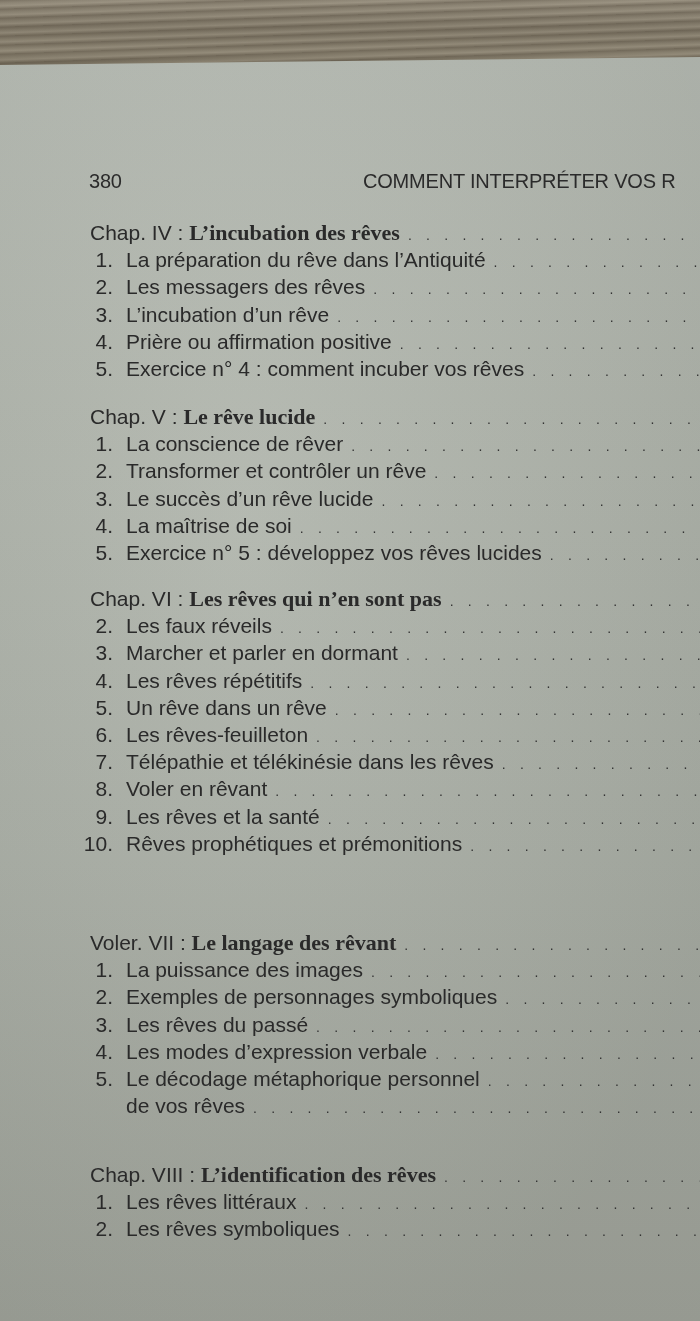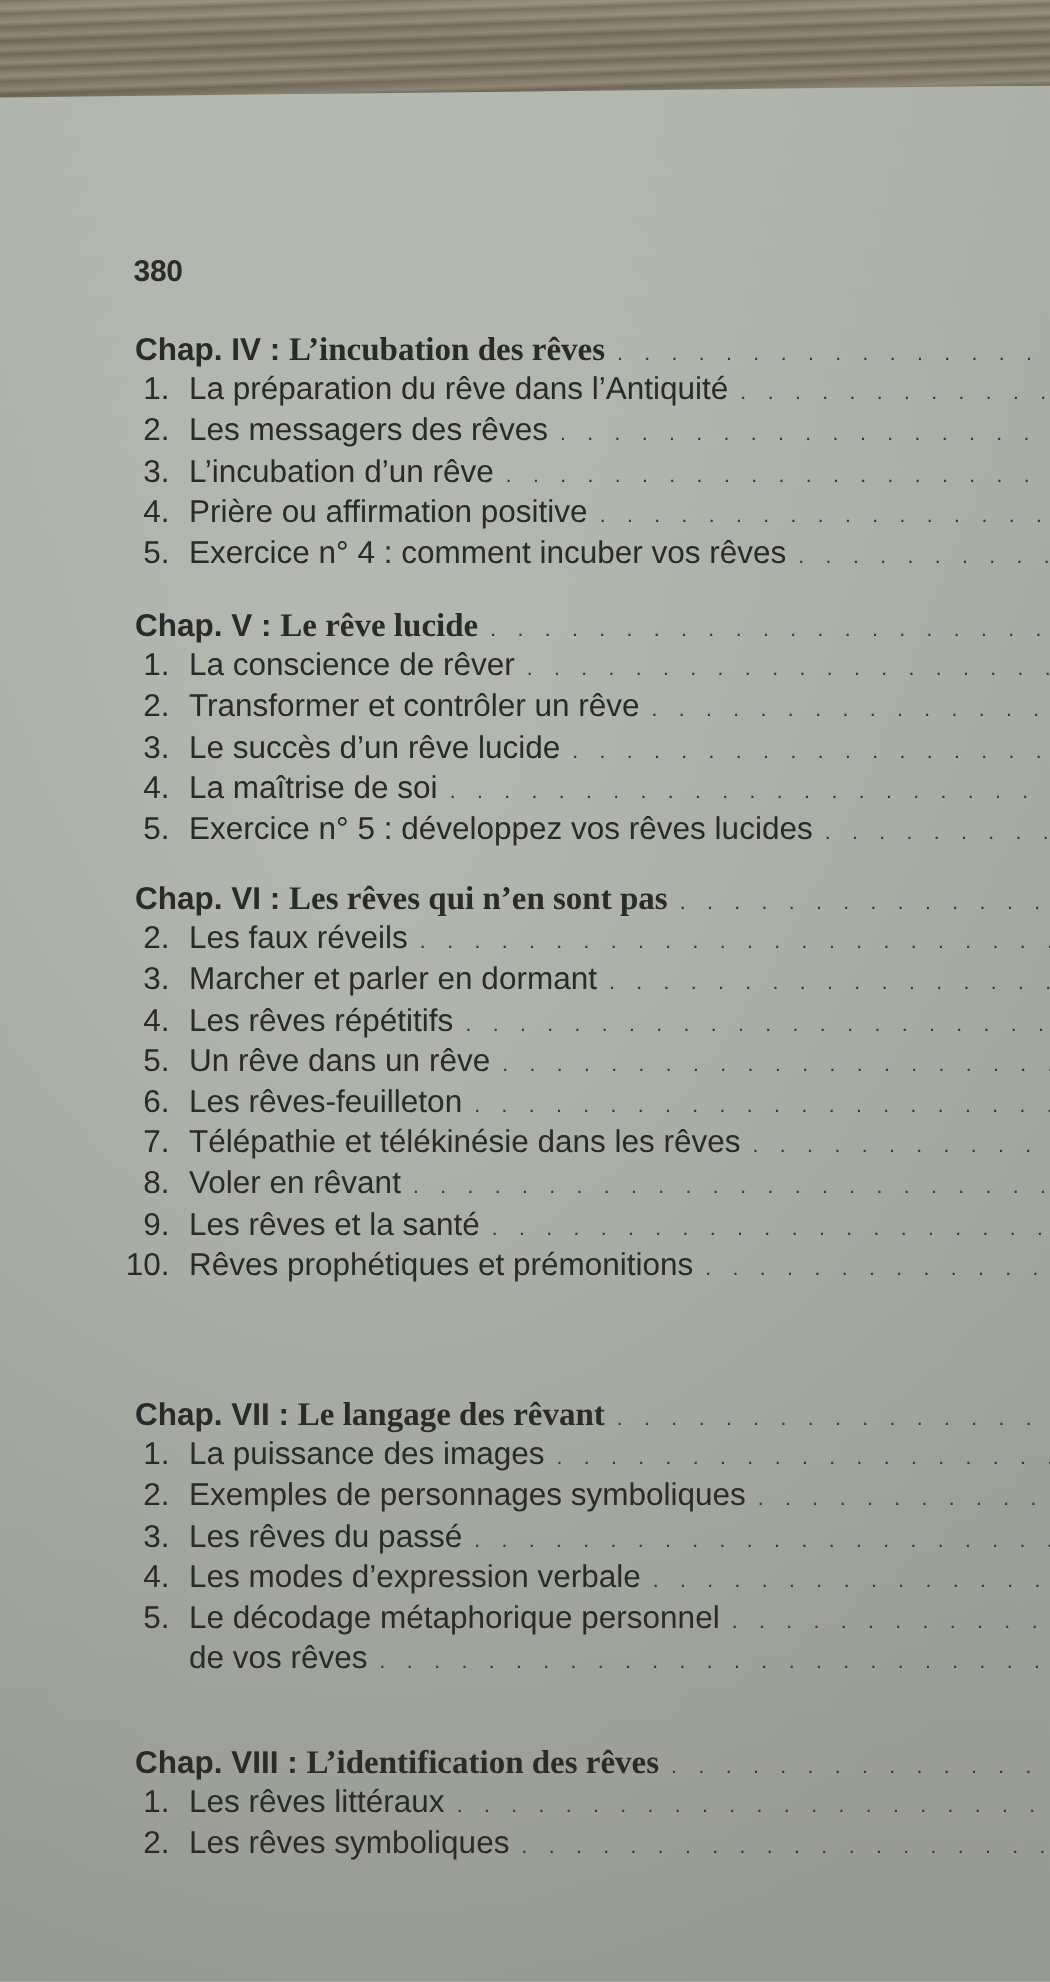--- a/index.html
+++ b/index.html
@@ -22,51 +22,52 @@
   .page-shade {
     position: absolute; left: 0; top: 0; width: 700px; height: 1321px;
     background: radial-gradient(ellipse at 35% 40%, rgba(255,255,255,0.08), rgba(0,0,0,0.06) 80%);
     clip-path: polygon(0 65px, 700px 57px, 700px 1321px, 0 1321px);
   }
   .running-head {
     position: absolute; top: 170px; left: 0; width: 760px; height: 26px;
     color: #2b2b2b; font-family: "Liberation Sans", "DejaVu Sans", sans-serif;
     font-size: 20px; letter-spacing: -0.2px;
   }
-  .running-head .folio { position: absolute; left: 89px; top: 0; font-weight: bold; }
+  .running-head .folio { position: absolute; left: 89px; top: 0; }
   .running-head .title { position: absolute; left: 363px; top: 0; white-space: nowrap; }
   .toc {
     position: absolute; left: 0; top: 0; width: 700px;
     color: #2a2a2a; font-family: "Liberation Sans", "DejaVu Sans", sans-serif;
     font-size: 21px;
   }
   .chapter { position: absolute; left: 0; width: 760px; }
   .line {
     position: relative; height: 27.2px; line-height: 27.2px; white-space: nowrap;
     overflow: hidden; width: 700px;
   }
   .chap-line { padding-left: 90px; }
-  .chap-label { font-weight: bold; text-align: right; }
+  .chap-label { font-weight: normal; text-align: right; }
   .chap-title { font-family: "Liberation Serif", "DejaVu Serif", serif; font-weight: bold; font-size: 22px; }
   .item-line { }
   .num { display: inline-block; width: 126px; text-align: right; padding-right: 13px; box-sizing: border-box; }
   .filler {
     display: inline-block; vertical-align: baseline;
     letter-spacing: 5.2px; font-size: 14px; color: #333; margin-left: 8px;
   }
 </style>
 </head>
 <body>
 
 <div class="wood"></div>
 <div class="page"></div>
 <div class="page-shade"></div>
 
 <div class="running-head">
   <span class="folio">380</span>
+  <span class="title">COMMENT INTERPRÉTER VOS R</span>
 </div>
 
 <div class="toc">
 
   <div class="chapter" style="top:219px;">
     <div class="line chap-line">
       <span class="chap-label">Chap. IV : </span><span class="chap-title">L’incubation des rêves</span><span class="filler">. . . . . . . . . . . . . . . . . . . . . . . . . . . . . . . . . . . . .</span>
     </div>
     <div class="line item-line"><span class="num">1.</span><span>La préparation du rêve dans l’Antiquité</span><span class="filler">. . . . . . . . . . . . . . . . . . . . . . . . . . . . . . . . . . . . .</span></div>
     <div class="line item-line"><span class="num">2.</span><span>Les messagers des rêves</span><span class="filler">. . . . . . . . . . . . . . . . . . . . . . . . . . . . . . . . . . . . .</span></div>
@@ -96,21 +97,21 @@
     <div class="line item-line"><span class="num">5.</span><span>Un rêve dans un rêve</span><span class="filler">. . . . . . . . . . . . . . . . . . . . . . . . . . . . . . . . . . . . .</span></div>
     <div class="line item-line"><span class="num">6.</span><span>Les rêves-feuilleton</span><span class="filler">. . . . . . . . . . . . . . . . . . . . . . . . . . . . . . . . . . . . .</span></div>
     <div class="line item-line"><span class="num">7.</span><span>Télépathie et télékinésie dans les rêves</span><span class="filler">. . . . . . . . . . . . . . . . . . . . . . . . . . . . . . . . . . . . .</span></div>
     <div class="line item-line"><span class="num">8.</span><span>Voler en rêvant</span><span class="filler">. . . . . . . . . . . . . . . . . . . . . . . . . . . . . . . . . . . . .</span></div>
     <div class="line item-line"><span class="num">9.</span><span>Les rêves et la santé</span><span class="filler">. . . . . . . . . . . . . . . . . . . . . . . . . . . . . . . . . . . . .</span></div>
     <div class="line item-line"><span class="num">10.</span><span>Rêves prophétiques et prémonitions</span><span class="filler">. . . . . . . . . . . . . . . . . . . . . . . . . . . . . . . . . . . . .</span></div>
   </div>
 
   <div class="chapter" style="top:929px;">
     <div class="line chap-line">
-      <span class="chap-label">Chap. VII : </span><span class="chap-title">Le langage des rêvant</span><span class="filler">. . . . . . . . . . . . . . . . . . . . . . . . . . . . . . . . . . . . .</span>
+      <span class="chap-label">Voler. VII : </span><span class="chap-title">Le langage des rêvant</span><span class="filler">. . . . . . . . . . . . . . . . . . . . . . . . . . . . . . . . . . . . .</span>
     </div>
     <div class="line item-line"><span class="num">1.</span><span>La puissance des images</span><span class="filler">. . . . . . . . . . . . . . . . . . . . . . . . . . . . . . . . . . . . .</span></div>
     <div class="line item-line"><span class="num">2.</span><span>Exemples de personnages symboliques</span><span class="filler">. . . . . . . . . . . . . . . . . . . . . . . . . . . . . . . . . . . . .</span></div>
     <div class="line item-line"><span class="num">3.</span><span>Les rêves du passé</span><span class="filler">. . . . . . . . . . . . . . . . . . . . . . . . . . . . . . . . . . . . .</span></div>
     <div class="line item-line"><span class="num">4.</span><span>Les modes d’expression verbale</span><span class="filler">. . . . . . . . . . . . . . . . . . . . . . . . . . . . . . . . . . . . .</span></div>
     <div class="line item-line"><span class="num">5.</span><span>Le décodage métaphorique personnel</span><span class="filler">. . . . . . . . . . . . . . . . . . . . . . . . . . . . . . . . . . . . .</span></div>
     <div class="line item-line"><span class="num"></span><span>de vos rêves</span><span class="filler">. . . . . . . . . . . . . . . . . . . . . . . . . . . . . . . . . . . . .</span></div>
   </div>
 
   <div class="chapter" style="top:1161px;">

